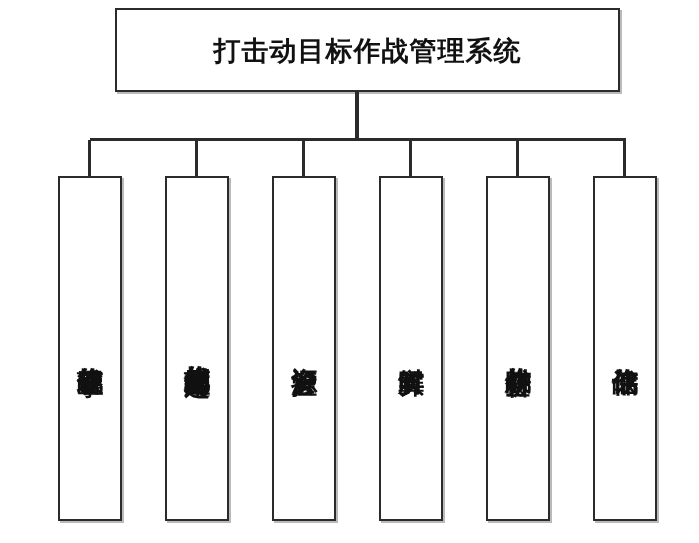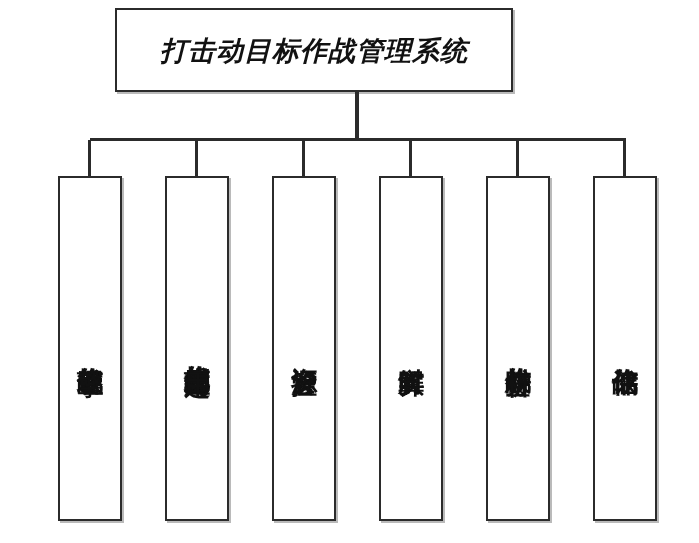--- a/index.html
+++ b/index.html
@@ -26,23 +26,22 @@
     border: 2px solid #2b2b2b;
     box-shadow: 2px 2px 0 0 rgba(130,130,130,0.55);
     display: flex;
     align-items: center;
     justify-content: center;
   }
 
   #root-node {
     left: 115px;
     top: 8px;
-    width: 398px;
+    width: 505px;
     height: 84px;
-    font-style: italic;
   }
   #root-node .node-label {
     font-size: 27px;
     font-weight: bold;
     color: #111111;
     letter-spacing: 1px;
     line-height: 1;
     white-space: nowrap;
   }
 

